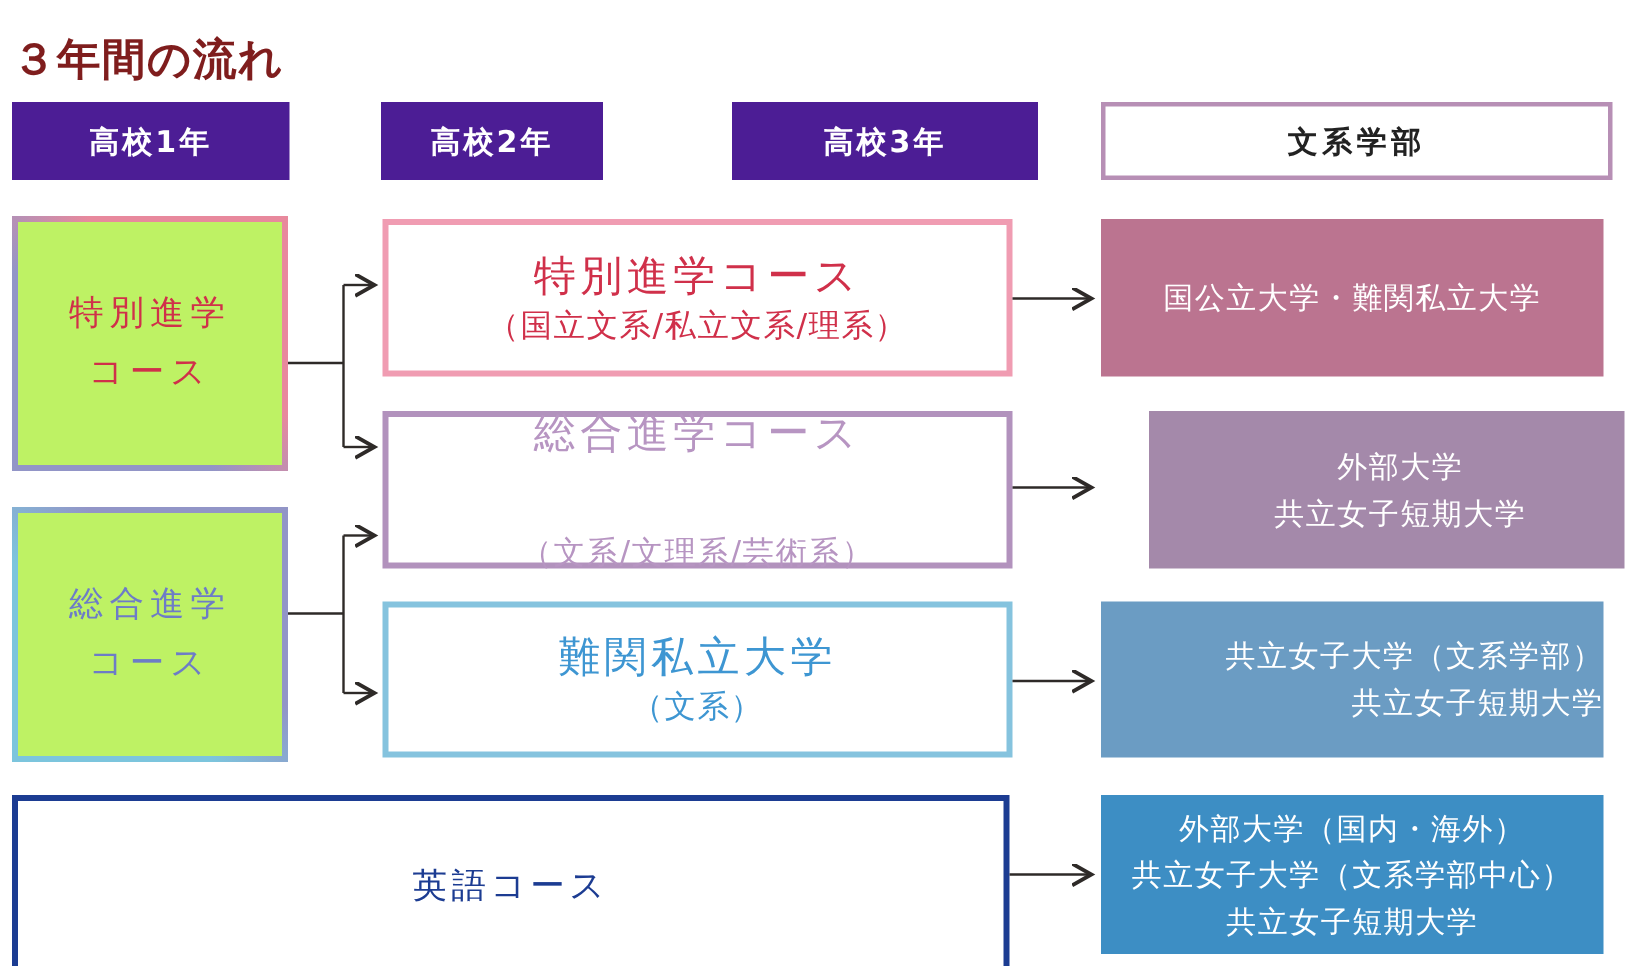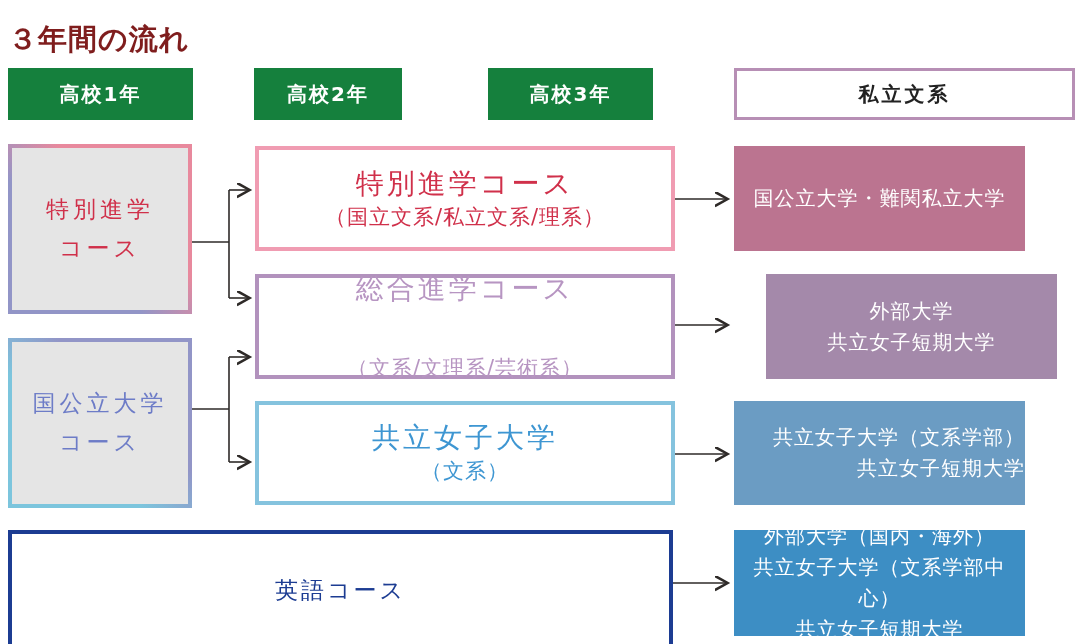--- a/index.html
+++ b/index.html
@@ -4,47 +4,47 @@
 <style>
   html,body{margin:0;padding:0;background:#ffffff;}
   body{width:1083px;height:644px;overflow:hidden;
        font-family:"DejaVu Sans","Liberation Sans",sans-serif;}
   .canvas{position:relative;width:1083px;height:644px;background:#ffffff;}
 
   .page-title{position:absolute;left:8px;top:4px;font-size:29px;font-weight:bold;
     color:#7f1d1d;letter-spacing:1px;margin-top:16px;}
 
   .hdr{position:absolute;top:68px;height:52px;display:flex;align-items:center;
-    justify-content:center;background:#15803d;color:#ffffff;font-weight:bold;
+    justify-content:center;background:#4c1d95;color:#ffffff;font-weight:bold;
     font-size:20px;letter-spacing:2px;box-sizing:border-box;}
   .hdr.h1{left:8px;width:185px;}
   .hdr.h2{left:254px;width:148px;}
-  .hdr.h3{left:488px;width:165px;}
+  .hdr.h3{left:488px;width:204px;}
   .hdr.outcome{left:734px;width:341px;background:#ffffff;color:#222222;
     border:3px solid #b78fb5;letter-spacing:3px;}
 
-  .course-y1{position:absolute;left:8px;width:184px;height:170px;background:#e5e5e5;
+  .course-y1{position:absolute;left:8px;width:184px;height:170px;background:#bef264;
     border:4px solid;border-image-slice:1;display:flex;align-items:center;
     justify-content:center;text-align:center;font-size:23px;letter-spacing:4px;
     line-height:1.7;box-sizing:border-box;}
   .course-y1.tokubetsu{top:144px;
     border-image-source:linear-gradient(45deg,#9295c7 38%,#e8899d 62%);color:#d0304a;}
   .course-y1.sogo{top:338px;
     border-image-source:linear-gradient(45deg,#7cc5dd 38%,#9295c7 62%);color:#6d7cc7;}
 
   .course-mid{position:absolute;left:255px;width:420px;background:#ffffff;
     border:4px solid;display:flex;flex-direction:column;align-items:center;
     justify-content:center;text-align:center;box-sizing:border-box;}
   .course-mid .t{font-size:28px;letter-spacing:3px;line-height:1.35;}
   .course-mid .s{font-size:21px;letter-spacing:1px;line-height:1.4;}
   .course-mid.m1{top:146px;height:105px;border-color:#f09cb2;color:#d0304a;}
   .course-mid.m2{top:274px;height:105px;border-color:#b292bd;color:#b795c2;gap:46px;}
   .course-mid.m3{top:401px;height:104px;border-color:#85c3de;color:#3e96d2;}
 
-  .outcome-box{position:absolute;left:734px;width:291px;color:#ffffff;display:flex;
+  .outcome-box{position:absolute;left:734px;width:335px;color:#ffffff;display:flex;
     flex-direction:column;align-items:center;justify-content:center;text-align:center;
     font-size:20px;letter-spacing:1px;line-height:1.55;box-sizing:border-box;}
   .outcome-box.r1{top:146px;height:105px;background:#bb7490;}
   .outcome-box.r2{top:274px;height:105px;background:#a489aa;margin-left:32px;}
   .outcome-box.r3{top:401px;height:104px;background:#6b9cc3;align-items:flex-end;}
   .outcome-box.r4{top:530px;height:106px;background:#3d8ec4;}
 
   .course-english{position:absolute;left:8px;top:530px;width:665px;height:120px;
     background:#ffffff;border:4px solid #1c3c92;color:#1c3c92;display:flex;
     align-items:center;justify-content:center;font-size:23px;letter-spacing:3px;
@@ -57,45 +57,45 @@
 </head>
 <body>
 
 <div class="canvas">
 
   <div class="page-title">３年間の流れ</div>
 
   <div class="hdr h1">高校1年</div>
   <div class="hdr h2">高校2年</div>
   <div class="hdr h3">高校3年</div>
-  <div class="hdr outcome">私立文系</div>
+  <div class="hdr outcome">文系学部</div>
 
   <div class="course-y1 tokubetsu">
     <div>
       <div>特別進学</div>
       <div>コース</div>
     </div>
   </div>
   <div class="course-y1 sogo">
     <div>
-      <div>国公立大学</div>
+      <div>総合進学</div>
       <div>コース</div>
     </div>
   </div>
 
   <div class="course-mid m1">
     <div class="t">特別進学コース</div>
     <div class="s">（国立文系/私立文系/理系）</div>
   </div>
   <div class="course-mid m2">
     <div class="t">総合進学コース</div>
     <div class="s">（文系/文理系/芸術系）</div>
   </div>
   <div class="course-mid m3">
-    <div class="t">共立女子大学</div>
+    <div class="t">難関私立大学</div>
     <div class="s">（文系）</div>
   </div>
 
   <div class="course-english">
     <div>英語コース</div>
   </div>
 
   <div class="outcome-box r1">
     <div>国公立大学・難関私立大学</div>
   </div>

